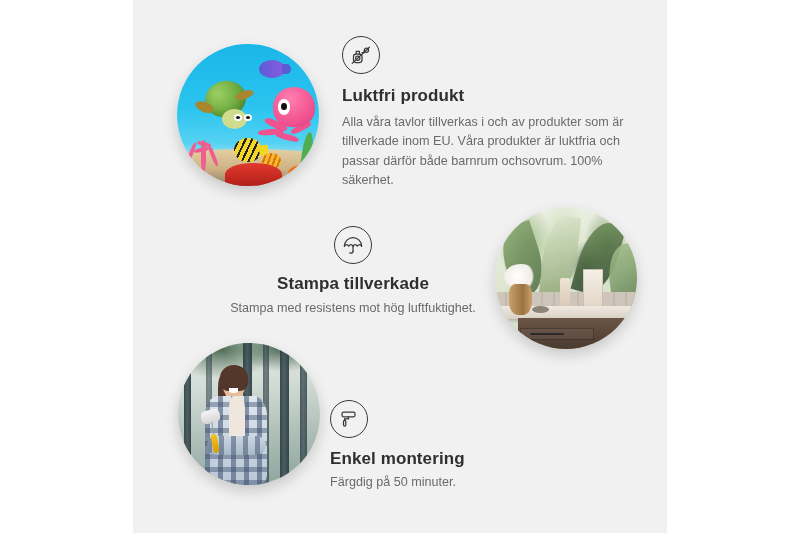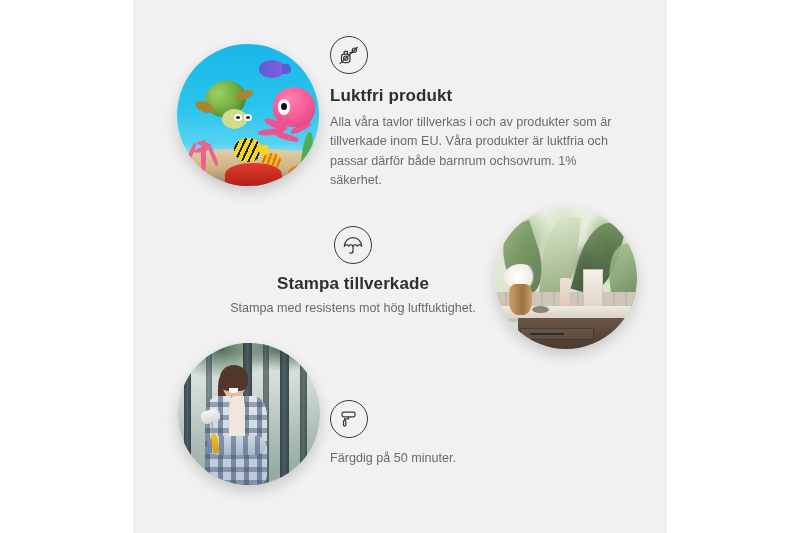--- a/index.html
+++ b/index.html
@@ -293,21 +293,21 @@
     color:#2f2f2f;
     letter-spacing:.1px;
   }
   .f-desc {
     font-size:12.6px;
     line-height:1.53;
     color:#6a6a6a;
   }
 
   
-  #feature-odour { left:330px; top:36px; width:296px; text-align:left; }
+  #feature-odour { left:342px; top:36px; width:296px; text-align:left; }
   #feature-odour .icon-circle { margin-bottom:12px; }
   #feature-odour .f-title { margin-bottom:7px; }
 
   
   #feature-waterproof { left:228px; top:226px; width:250px; text-align:center; }
   #feature-waterproof .icon-circle { margin:0 auto 10px auto; }
   #feature-waterproof .f-title { margin-bottom:5px; }
   #feature-waterproof .f-desc { font-size:12.6px; }
 
   
@@ -364,21 +364,21 @@
         <rect x="4.5" y="11" width="8.5" height="8.5" rx="2.4"></rect>
         <path d="M7.2 11V8.4h3.2V11"></path>
         <path d="M13 9.6h2.3"></path>
         <path d="M15.3 9.6v-2"></path>
         <circle cx="17.4" cy="7.2" r="2.1"></circle>
         <circle cx="8.75" cy="15.2" r="2.1"></circle>
         <line x1="3.2" y1="20.4" x2="20.4" y2="4.2"></line>
       </svg>
     </div>
     <div class="f-title">Luktfri produkt</div>
-    <div class="f-desc">Alla våra tavlor tillverkas i och av produkter som är tillverkade inom EU. Våra produkter är luktfria och passar därför både barnrum ochsovrum. 1% säkerhet.</div>
+    <div class="f-desc">Alla våra tavlor tillverkas i och av produkter som är tillverkade inom EU. Våra produkter är luktfria och passar därför både barnrum ochsovrum. 100% säkerhet.</div>
   </div>
 
   <div class="photo" id="photo-bath">
     <div class="photo-inner">
       <div class="bath-wall"></div>
       <div class="leaf l1"></div>
       <div class="leaf l2"></div>
       <div class="leaf l3"></div>
       <div class="leaf l4"></div>
       <div class="bath-backsplash"></div>
@@ -435,16 +435,17 @@
 
   <div class="feature" id="feature-mounting">
     <div class="icon-circle">
       <svg width="24" height="24" viewBox="0 0 24 24" fill="none" stroke="#3a3a3a" stroke-width="1.25" stroke-linecap="round" stroke-linejoin="round">
         <rect x="5" y="5.2" width="13" height="4.6" rx="1.5"></rect>
         <path d="M11.5 9.8v2.1H7.6"></path>
         <path d="M7.6 11.9v1.5"></path>
         <rect x="6.5" y="13.4" width="2.3" height="5.6" rx="1"></rect>
       </svg>
     </div>
+    <div class="f-title">Enkel montering</div>
     <div class="f-desc">Färgdig på 50 minuter.</div>
   </div>
 
 </div>
 
 </body></html>

